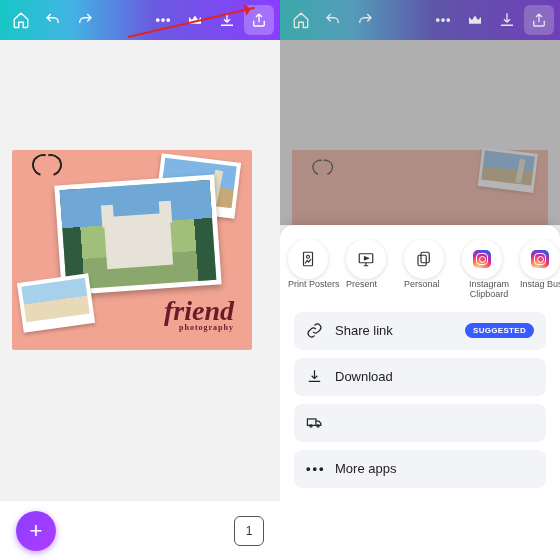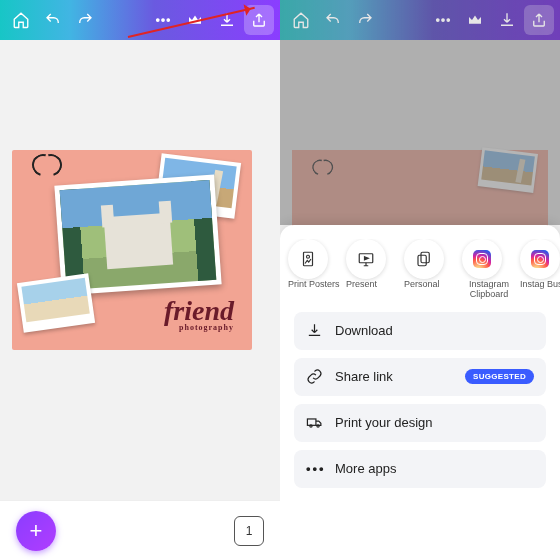--- a/index.html
+++ b/index.html
@@ -314,39 +314,38 @@
         <div class="share-circle">
             <div class="ig-grad"></div>
           </div>
         <div class="share-label">Instag Busin</div>
       </div>
     </div>
 
     <div class="options">
       <div class="opt">
         <svg viewBox="0 0 24 24">
-            <path d="M12 3v12m0 0l-4-4m4 4l4-4M4 19h16"></path>
-          </svg>
-        <span>Download</span>
-      </div>
-      <div class="opt">
-        <svg viewBox="0 0 24 24">
             <path d="M10 14a5 5 0 0 0 7 0l3-3a5 5 0 0 0-7-7l-1 1M14 10a5 5 0 0 0-7 0l-3 3a5 5 0 0 0 7 7l1-1"></path>
           </svg>
         <span>Share link</span>
         <span class="badge">SUGGESTED</span>
+      </div>
+      <div class="opt">
+        <svg viewBox="0 0 24 24">
+            <path d="M12 3v12m0 0l-4-4m4 4l4-4M4 19h16"></path>
+          </svg>
+        <span>Download</span>
       </div>
       <div class="opt">
         <svg viewBox="0 0 24 24">
             <rect x="2" y="7" width="12" height="9"></rect>
             <path d="M14 10h4l3 3v3h-7"></path>
             <circle cx="7" cy="17" r="1.6"></circle>
             <circle cx="17" cy="17" r="1.6"></circle>
           </svg>
-        <span>Print your design</span>
       </div>
       <div class="opt">
         <span class="dots">•••</span>
         <span>More apps</span>
       </div>
     </div>
   </div>
 </div>
 
 </body></html>

